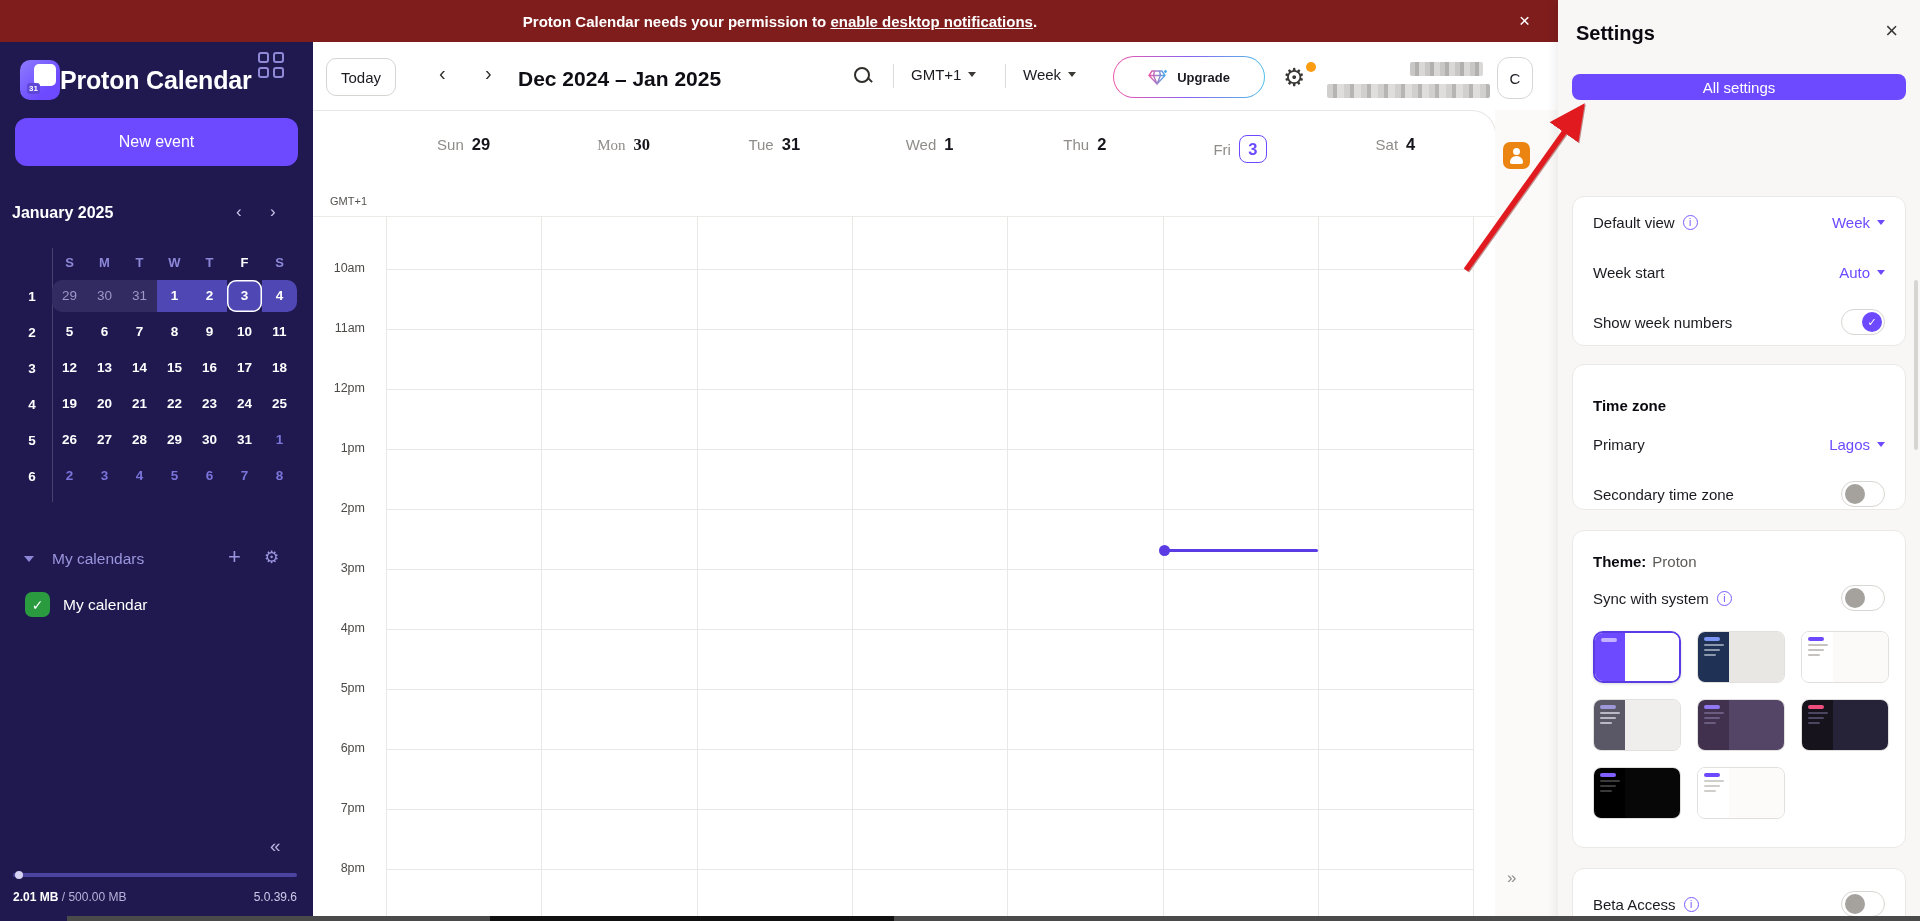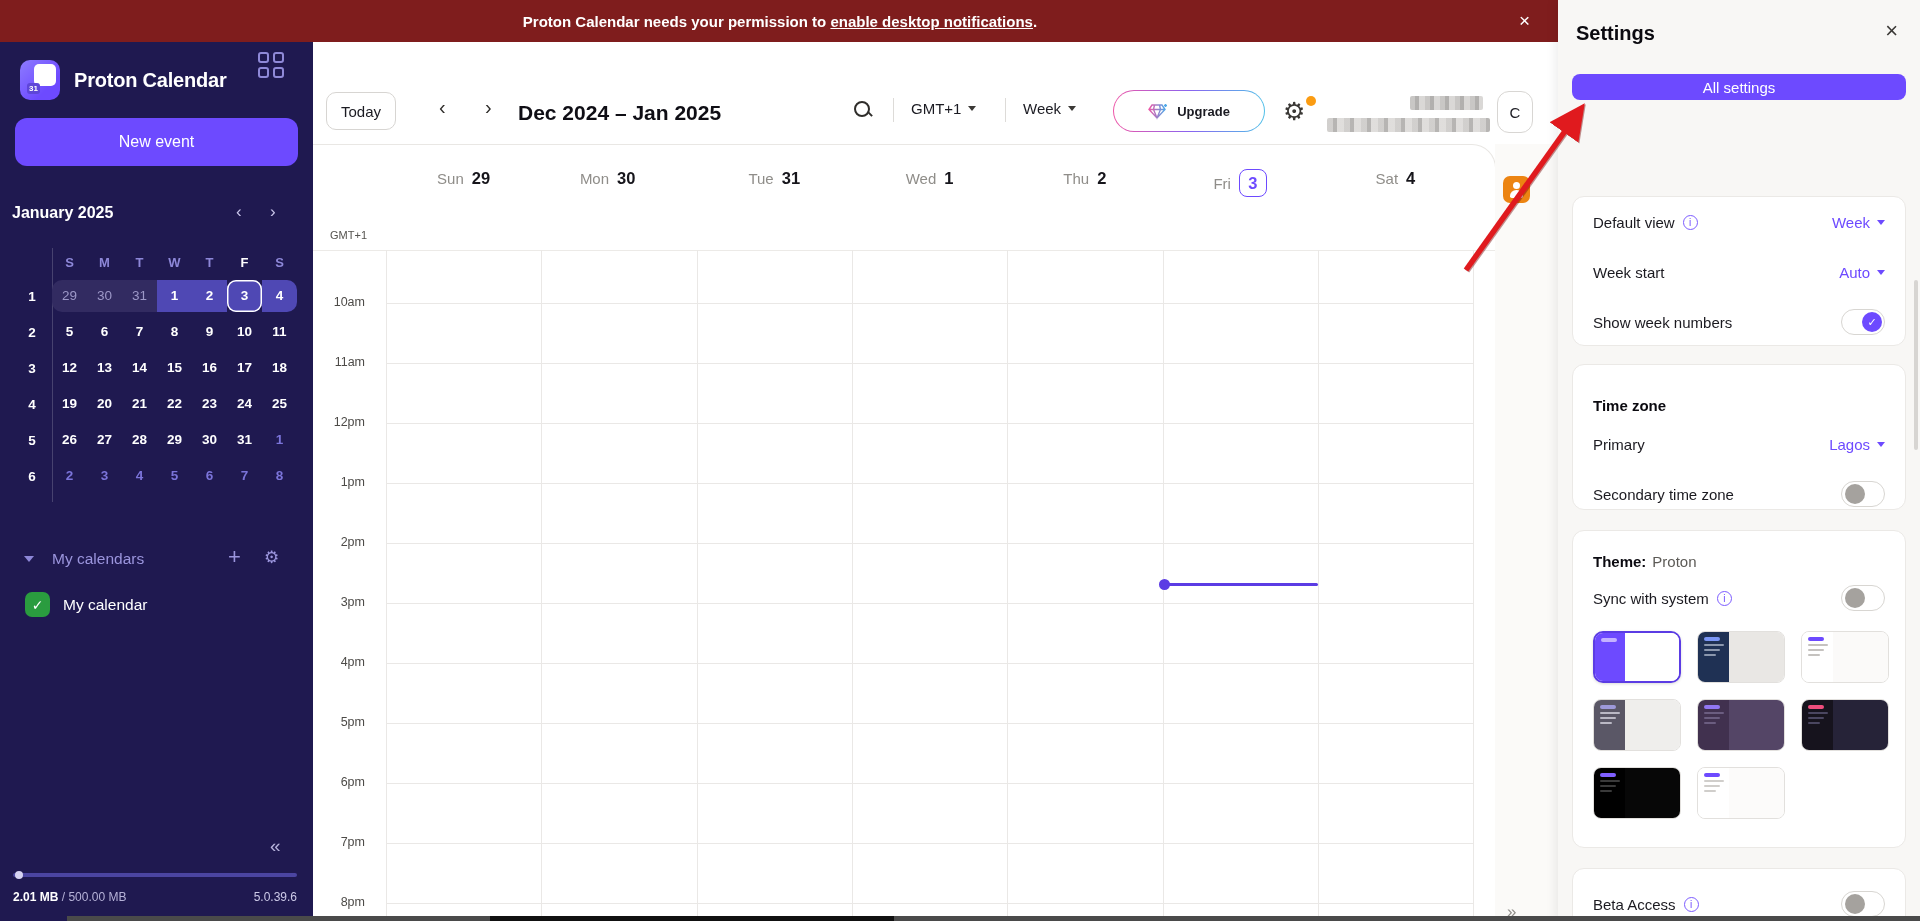--- a/index.html
+++ b/index.html
@@ -7,21 +7,21 @@
   
   .banner{position:absolute;left:0;top:0;width:1560px;height:42px;background:#7f1d1d;display:flex;align-items:center;justify-content:center;color:#fff;font-size:15px;font-weight:700;}
   .banner a{color:#fff;text-decoration:underline;cursor:pointer;}
   .banner-close{position:absolute;right:30px;top:0;height:42px;display:flex;align-items:center;color:#fff;font-size:19px;cursor:pointer;font-weight:400;}
   
   .sidebar{position:absolute;left:0;top:42px;width:313px;height:879px;background:#1f1950;color:#fff;}
   .logo-row{position:absolute;left:20px;top:18px;display:flex;align-items:center;}
   .logo-icon{position:relative;width:40px;height:40px;border-radius:10px;background:linear-gradient(135deg,#8d7bff 0%,#6d4aff 70%);}
   .logo-page{position:absolute;right:4px;top:4px;width:22px;height:22px;border-radius:5px;background:#fff;}
   .logo-31{position:absolute;left:7px;bottom:6px;font-size:8px;font-weight:700;color:#fff;background:#5e46d8;border-radius:3px;padding:1px 2px;}
-  .logo-word{margin-left:14px;font-size:20px;font-weight:700;letter-spacing:-.2px;color:#fff;}
+  .logo-word{font-size:25px;font-weight:700;letter-spacing:-.2px;color:#fff;}
   .apps-grid{position:absolute;left:258px;top:10px;width:28px;height:28px;display:grid;grid-template-columns:11px 11px;grid-template-rows:11px 11px;gap:4px;}
   .apps-grid span{border:2px solid #8f89d8;border-radius:3px;}
   .new-event{position:absolute;left:15px;top:76px;width:283px;height:48px;border-radius:12px;background:#6d4aff;color:#fff;font-size:16px;display:flex;align-items:center;justify-content:center;cursor:pointer;}
   .mc-title{position:absolute;left:12px;top:162px;font-size:16px;font-weight:700;}
   .mc-nav{position:absolute;top:160px;font-size:17px;color:#c9c5ea;cursor:pointer;}
   .mc-prev{left:236px;} .mc-next{left:270px;}
   .mc-divider{position:absolute;left:52px;top:206px;width:1px;height:254px;background:rgba(255,255,255,.18);}
   .mc-table{position:absolute;left:12px;top:206px;width:290px;}
   .mc-row{display:flex;align-items:center;height:36px;}
   .mc-header{height:28px;margin-bottom:2px;}
@@ -43,21 +43,21 @@
   .cal-row{position:absolute;left:25px;top:550px;display:flex;align-items:center;cursor:pointer;}
   .cal-check{width:25px;height:25px;border-radius:7px;background:#2a9c3f;display:flex;align-items:center;justify-content:center;font-size:14px;font-weight:700;color:#fff;}
   .cal-name{margin-left:13px;font-size:15.5px;color:#fff;}
   .collapse{position:absolute;left:270px;top:793px;font-size:19px;color:#b7b3dc;cursor:pointer;}
   .storage-bar{position:absolute;left:13px;top:831px;width:284px;height:4px;border-radius:2px;background:#4b45a1;}
   .storage-dot{position:absolute;left:2px;top:-2px;width:8px;height:8px;border-radius:50%;background:#d6d3f2;}
   .storage-text{position:absolute;left:13px;top:848px;width:284px;display:flex;justify-content:space-between;font-size:12px;color:#b6b2d8;}
   .storage-used{color:#fff;font-weight:700;}
   .storage-version{color:#cdcae8;}
   
-  .main{position:absolute;left:313px;top:42px;width:1247px;height:634px;background:#fff;margin-top:34px;}
+  .main{position:absolute;left:313px;top:42px;width:1247px;height:634px;background:#fff;}
   .btn-today{position:absolute;left:13px;top:16px;width:68px;height:36px;border:1px solid #d7d5d2;border-radius:10px;background:#fff;font-size:15px;color:#1b1b22;display:flex;align-items:center;justify-content:center;cursor:pointer;}
   .nav-arrow{position:absolute;top:20px;font-size:20px;color:#2f2d2a;cursor:pointer;}
   .nav-prev{left:126px;} .nav-next{left:172px;}
   .main-title{position:absolute;left:205px;top:25px;font-size:21px;font-weight:700;color:#0f0e15;}
   .search-icon{position:absolute;left:540px;top:24px;width:20px;height:20px;cursor:pointer;}
   .search-icon .lens{position:absolute;left:1px;top:1px;width:12px;height:12px;border:2px solid #2f2d2a;border-radius:50%;}
   .search-icon .handle{position:absolute;left:14px;top:13px;width:6px;height:2px;background:#2f2d2a;transform:rotate(45deg);}
   .tb-divider{position:absolute;top:22px;width:1px;height:24px;background:#dddbd8;}
   .tb-text{position:absolute;top:24px;font-size:15px;color:#1b1b22;display:flex;align-items:center;cursor:pointer;}
   .caret-dark{width:0;height:0;border-left:4.5px solid transparent;border-right:4.5px solid transparent;border-top:5px solid #3b3936;display:inline-block;margin-left:7px;}
@@ -282,21 +282,21 @@
     <div class="blur2"></div>
     <div class="avatar-btn">C</div>
 
     <div class="cal-card">
       <div class="day-header" id="day-header">
         <div class="gmt-label">GMT+1</div>
       <div class="day-head" style="left: 73px; width: 155.3px; text-align: center;">
             <span class="d-name">Sun</span>
             <span class="d-num">29</span>
           </div>
-          <div class="day-head" style="left: 217px; width: 155.3px;">
+          <div class="day-head" style="left: 233px; width: 155.3px; font-family: Liberation Serif, serif;">
             <span class="d-name">Mon</span>
             <span class="d-num">30</span>
           </div>
           <div class="day-head" style="left: 383.6px; width: 155.3px;">
             <span class="d-name">Tue</span>
             <span class="d-num">31</span>
           </div>
           <div class="day-head" style="left: 538.9px; width: 155.3px;">
             <span class="d-name">Wed</span>
             <span class="d-num">1</span>

